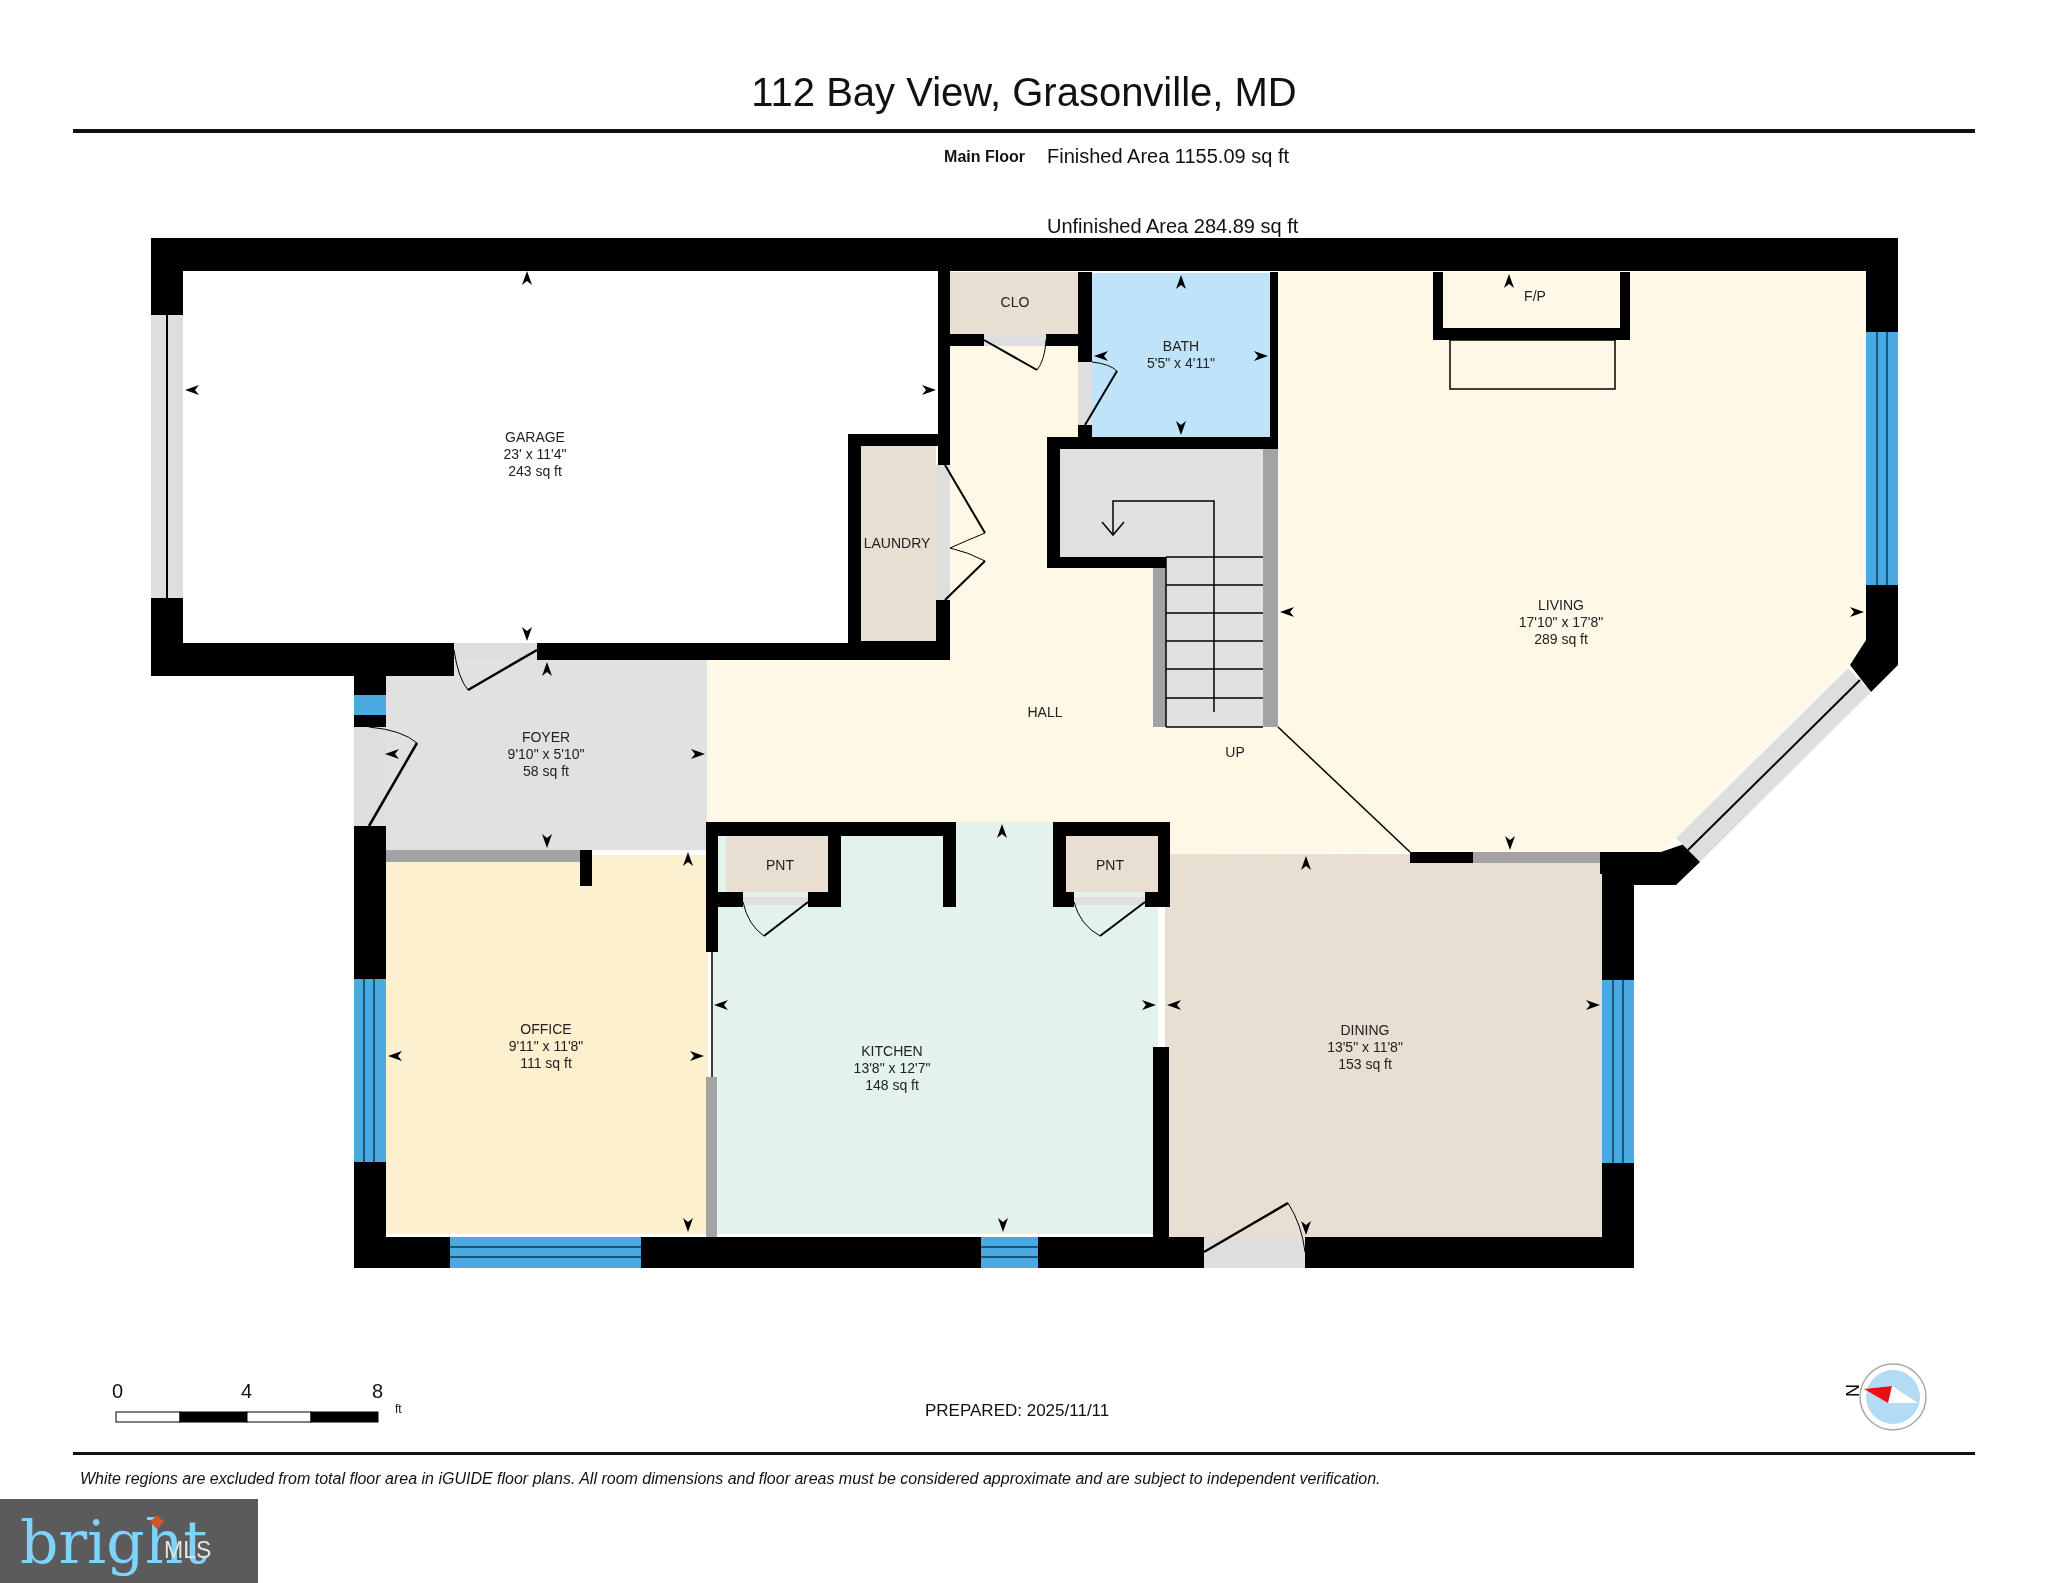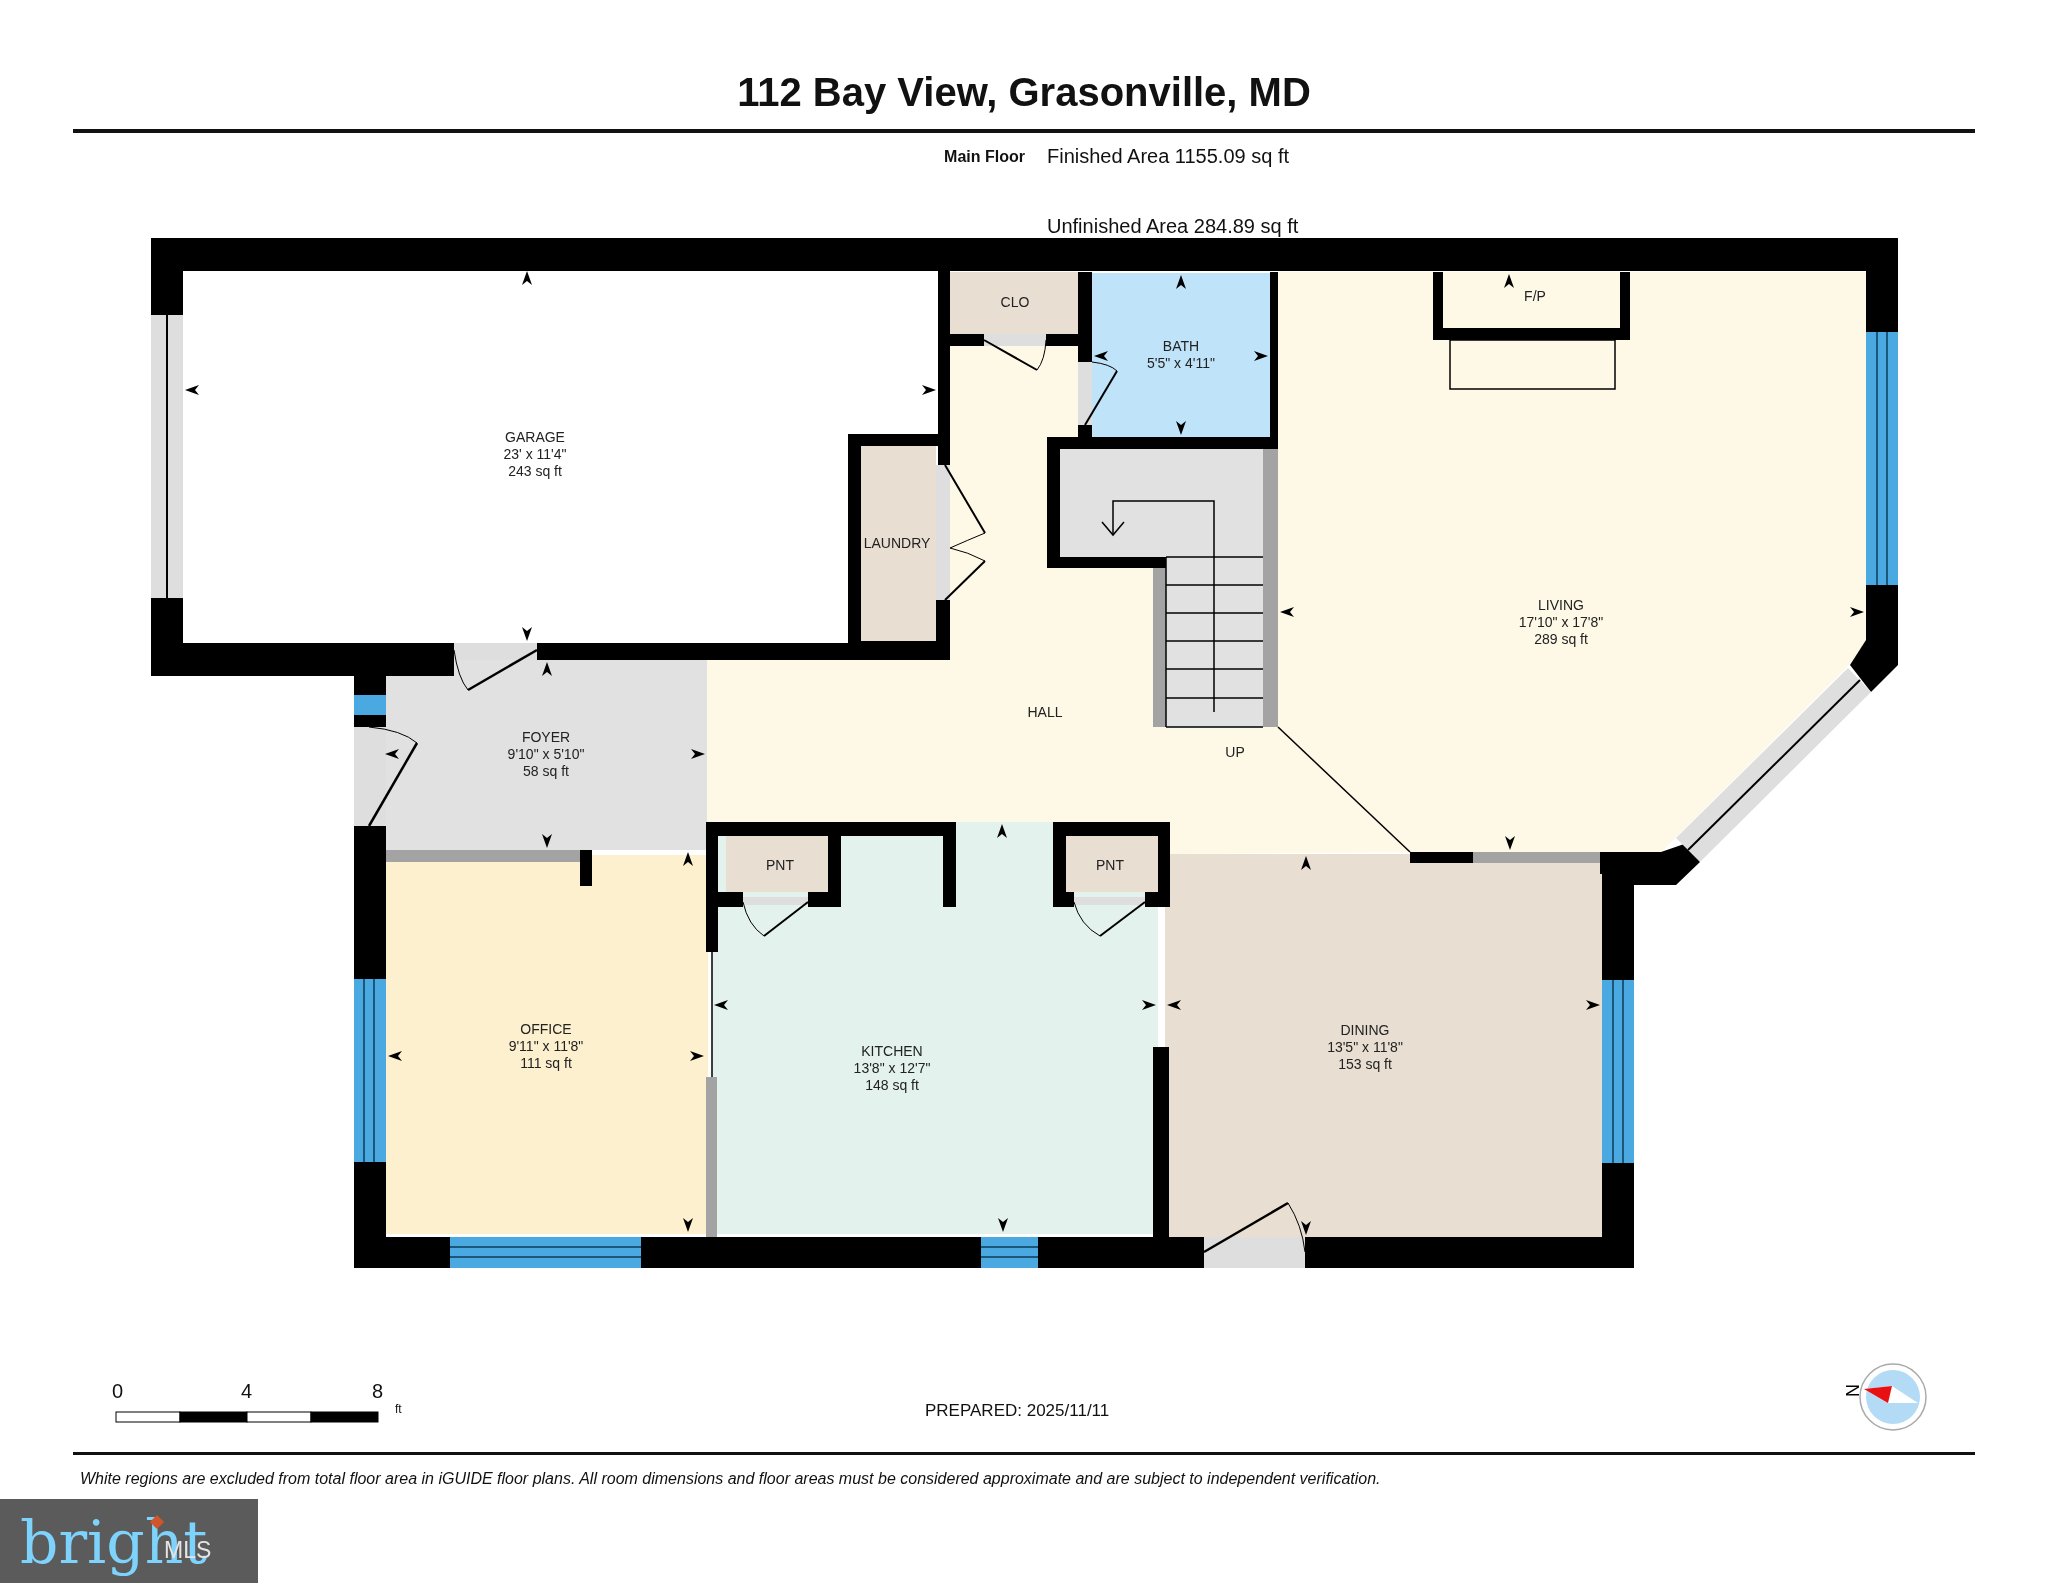--- a/index.html
+++ b/index.html
@@ -1,17 +1,17 @@
 <!DOCTYPE html>
 <html><head>
 <meta charset="utf-8">
 <style>
   html, body { margin: 0; padding: 0; background: #ffffff; }
   body { width: 2048px; height: 1583px; position: relative; overflow: hidden; font-family: "Liberation Sans", sans-serif; color: #111; }
-  .title { position: absolute; left: 0; width: 2048px; top: 70px; text-align: center; font-size: 40px; font-weight: bold; letter-spacing: 0px; }
+  .title { position: absolute; left: 0; width: 2048px; top: 70px; text-align: center; font-size: 40px; font-weight: normal; letter-spacing: 0px; }
   .rule-top { position: absolute; left: 73px; width: 1902px; top: 129px; height: 4px; background: #111; }
   .floor-label { position: absolute; left: 870px; top: 148px; width: 155px; text-align: right; font-size: 16px; font-weight: bold; }
   .area-line { position: absolute; left: 1047px; font-size: 20px; }
   .area-finished { top: 145px; }
   .area-unfinished { top: 178px; margin-top: 37px; }
   svg.plan { position: absolute; left: 0; top: 0; }
   .room-label { font-family: "Liberation Sans", sans-serif; font-size: 14px; fill: #222; text-anchor: middle; }
   .scale-num { position: absolute; top: 1380px; font-size: 20px; }
   .scale-ft { position: absolute; left: 395px; top: 1402px; font-size: 12px; }
   .prepared { position: absolute; left: 925px; top: 1401px; font-size: 17px; }

